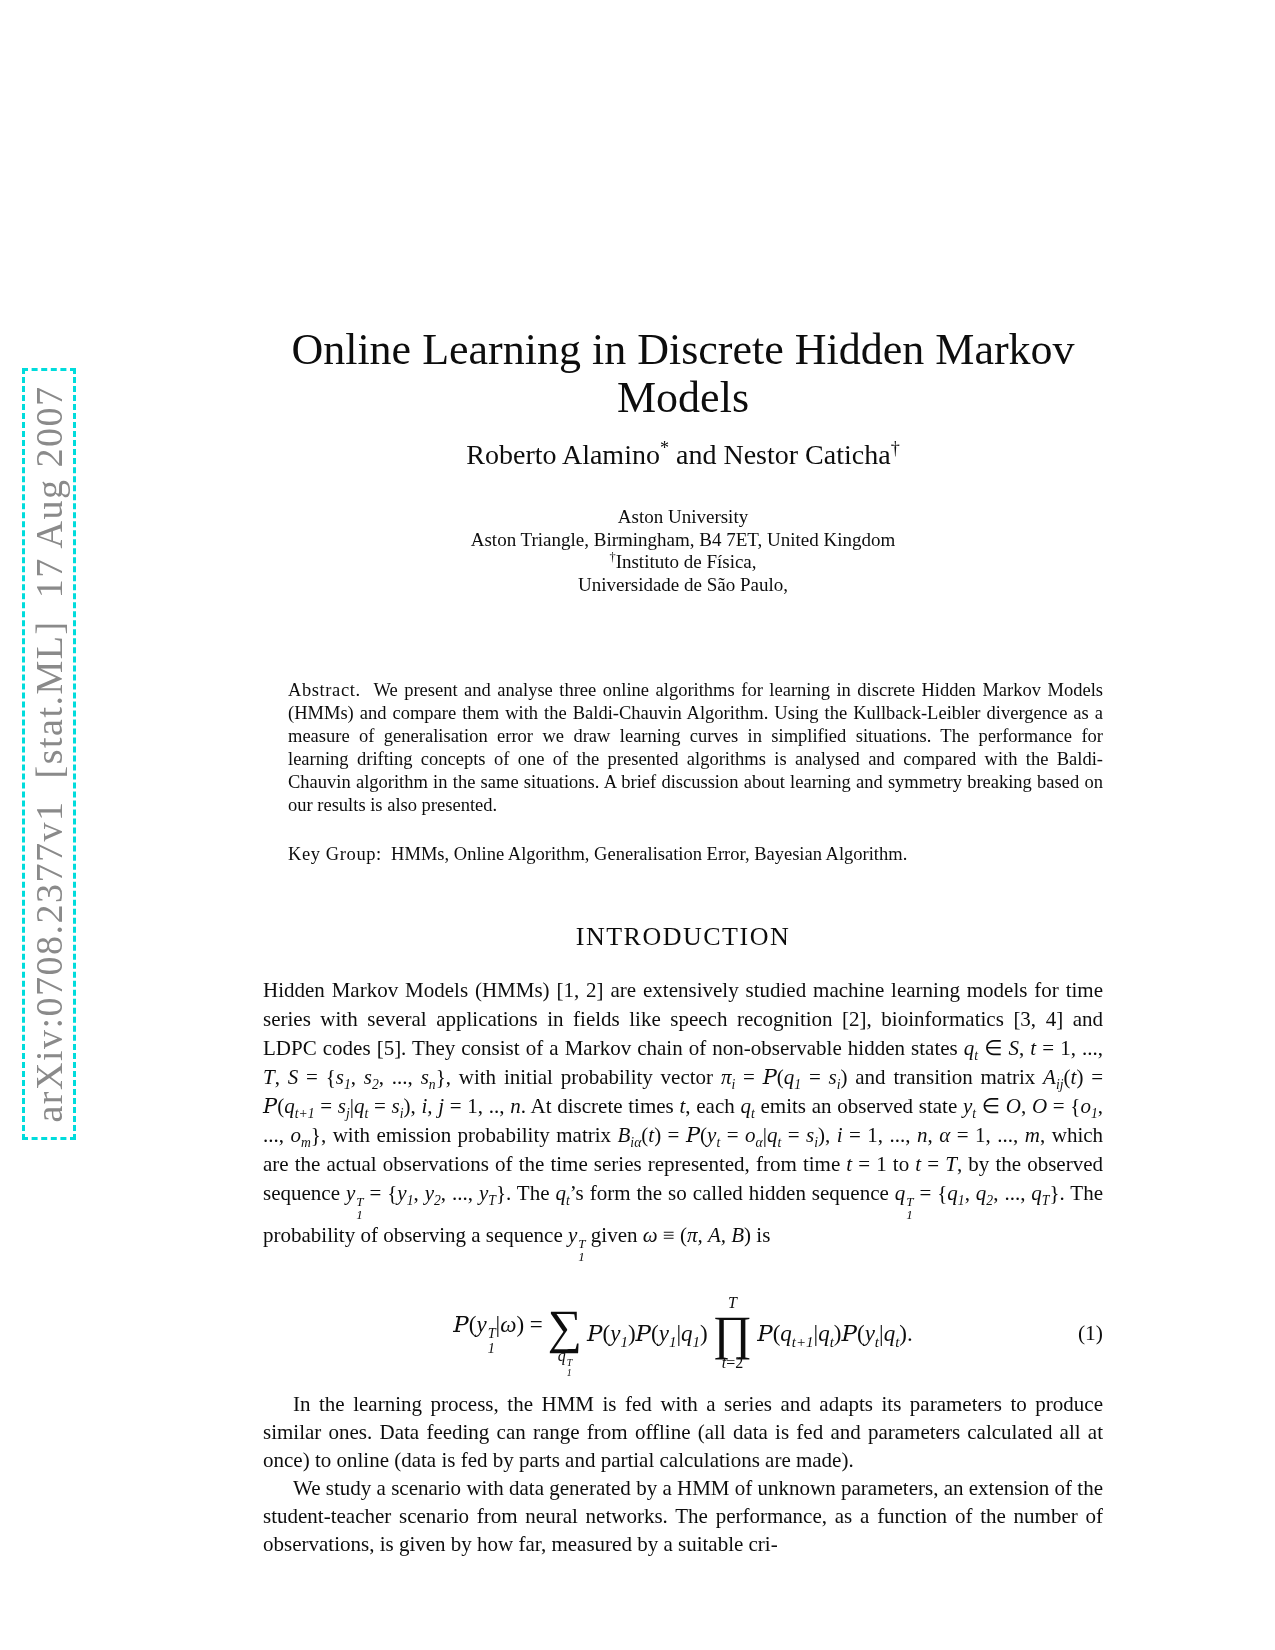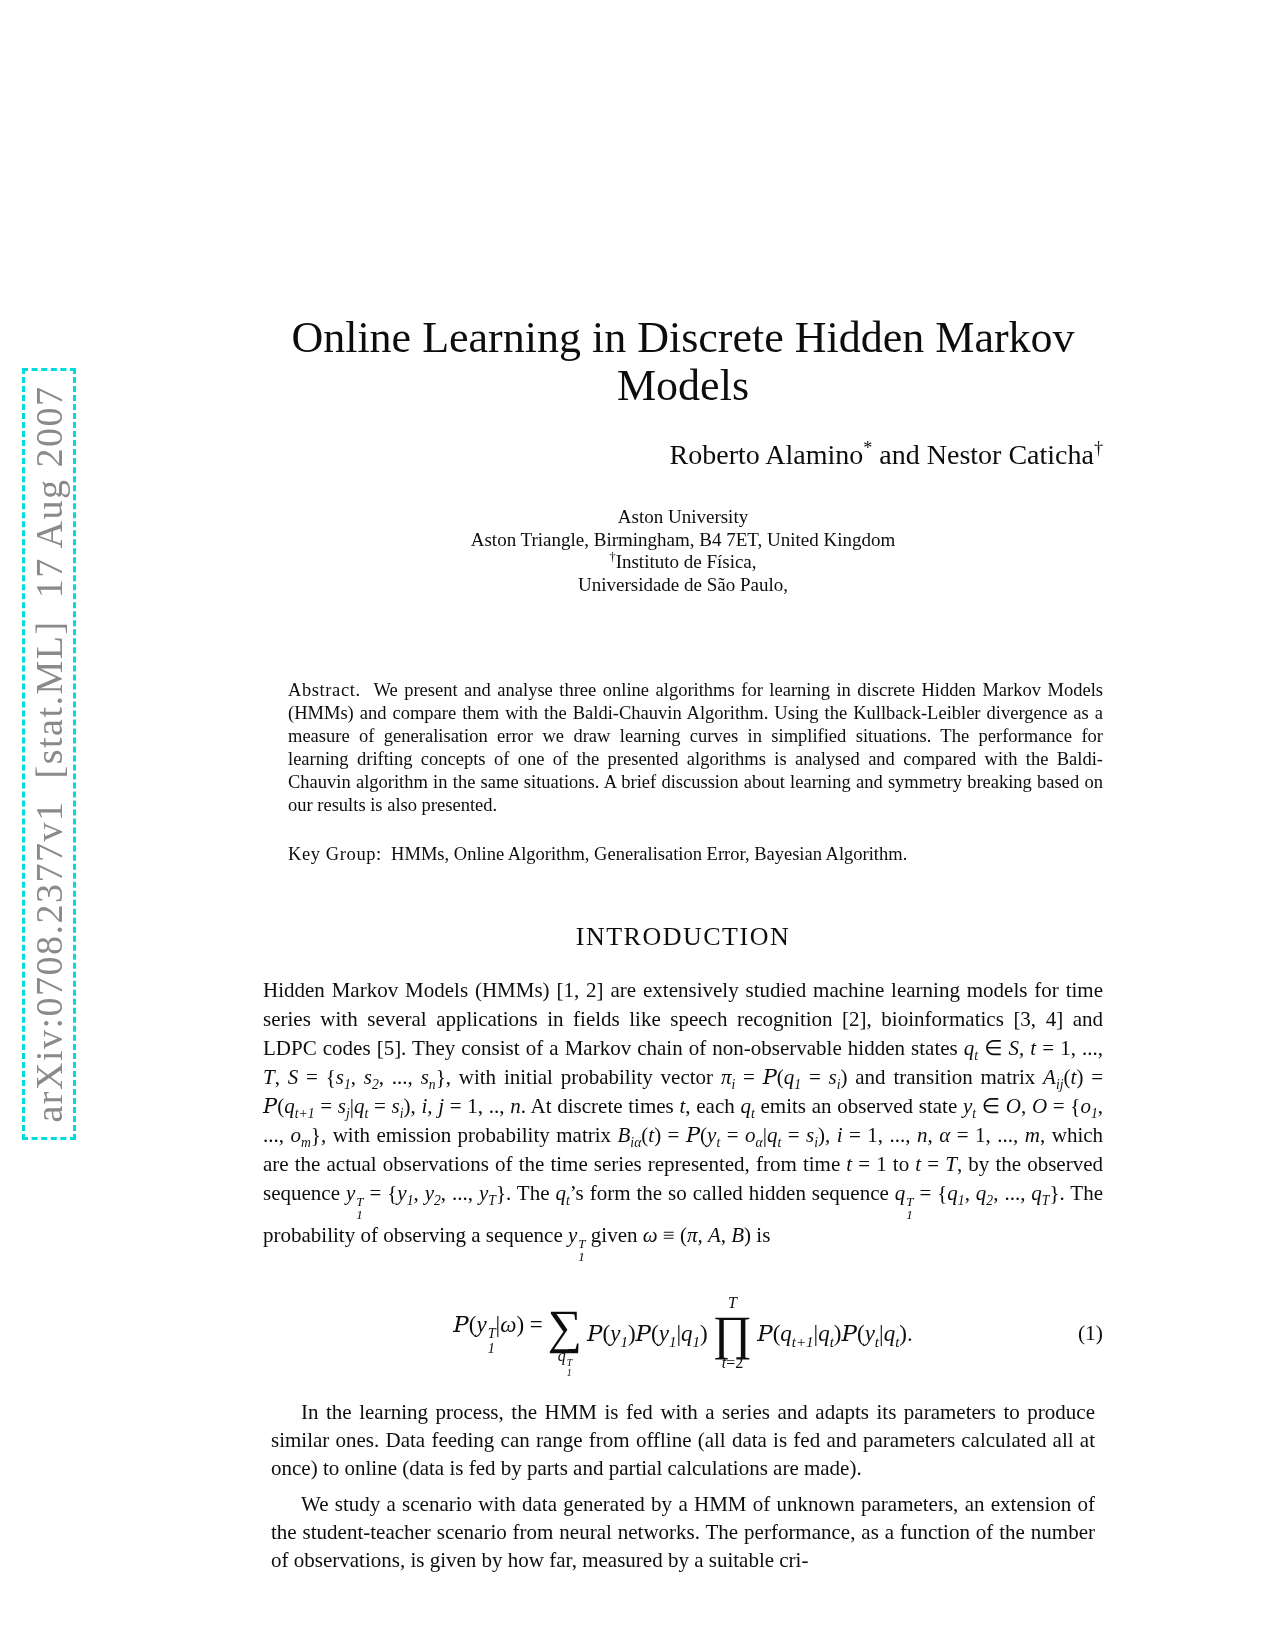--- a/index.html
+++ b/index.html
@@ -18,31 +18,31 @@
   .sidebar-text{
     position:absolute;left:50%;top:50%;
     transform:translate(-50%,-50%) rotate(-90deg);
     font-size:38px;color:#8a8a8a;white-space:pre;letter-spacing:1.5px;
   }
 
   
   .col{position:absolute;left:263px;top:0;width:840px;height:1650px;}
   .block{position:absolute;left:0;width:840px;}
 
-  .title{top:314px;text-align:center;font-size:44px;line-height:48px;}
-  .authors{top:438px;text-align:right;font-size:28px;line-height:34px;}
+  .title{top:326px;text-align:center;font-size:44px;line-height:48px;}
+  .authors{top:438px;text-align:center;font-size:28px;line-height:34px;}
   .affil{top:506px;text-align:center;font-size:19px;line-height:22.5px;}
   .abstract{top:679px;left:25px;width:815px;font-size:18.5px;line-height:23px;text-align:justify;}
   .abstract .label{letter-spacing:0.6px;}
   .keywords{top:843px;left:25px;width:815px;font-size:18.5px;line-height:23px;}
   .keywords .label{letter-spacing:0.6px;}
   .intro-head{top:920px;text-align:center;font-size:26px;letter-spacing:1.5px;line-height:34px;}
   .para1{top:976px;font-size:21px;line-height:29px;text-align:justify;}
   .paras{top:1390px;font-size:21px;line-height:28px;text-align:justify;}
-  .paras p{margin:8px;text-indent:30px;}
+  .paras p{margin:0;text-indent:30px;}
 
   
   .mi{font-style:italic;}
   .cal{font-style:italic;font-family:"DejaVu Serif", serif;}
   sub,sup{font-size:0.65em;line-height:0;}
   .up{font-style:normal;}
   .ss{
     display:inline-flex;flex-direction:column;align-items:flex-start;
     font-size:0.62em;line-height:1;vertical-align:-0.45em;
     font-style:italic;margin-left:1px;

